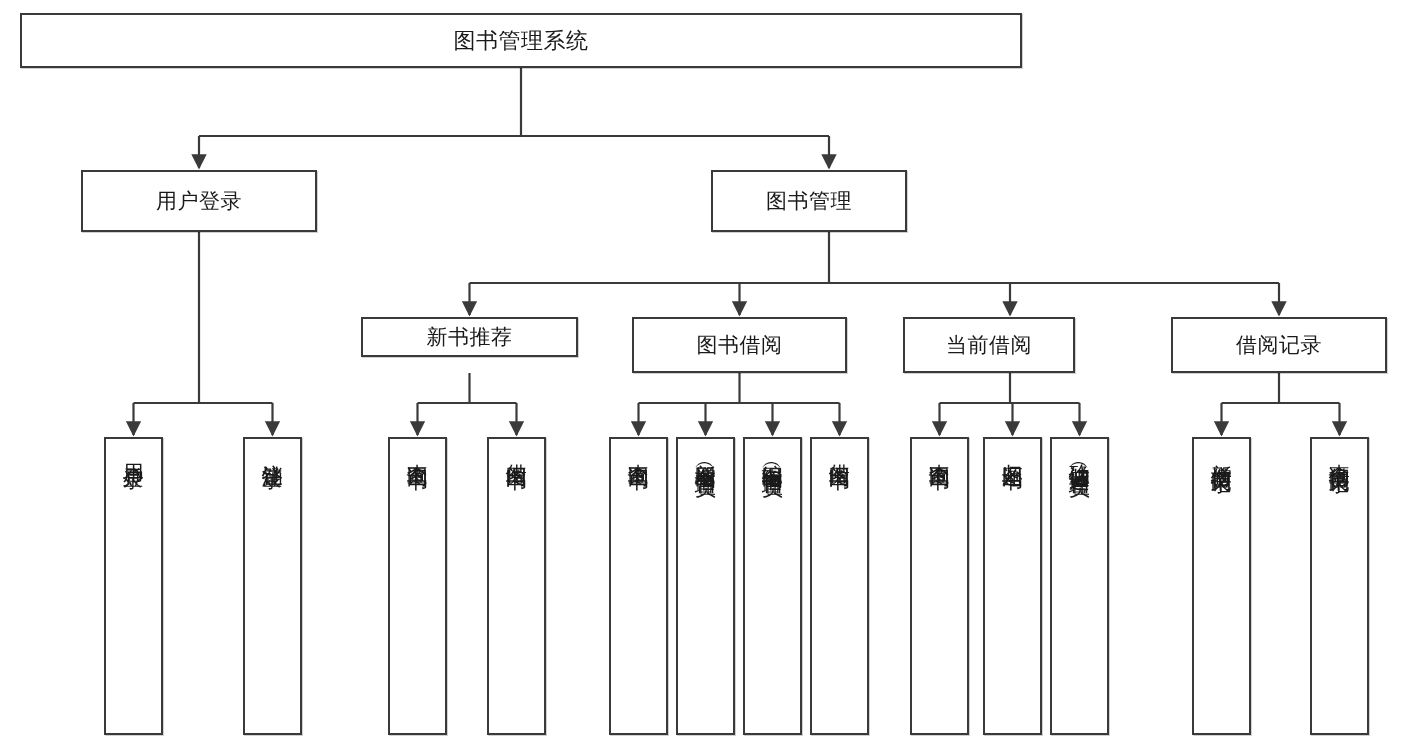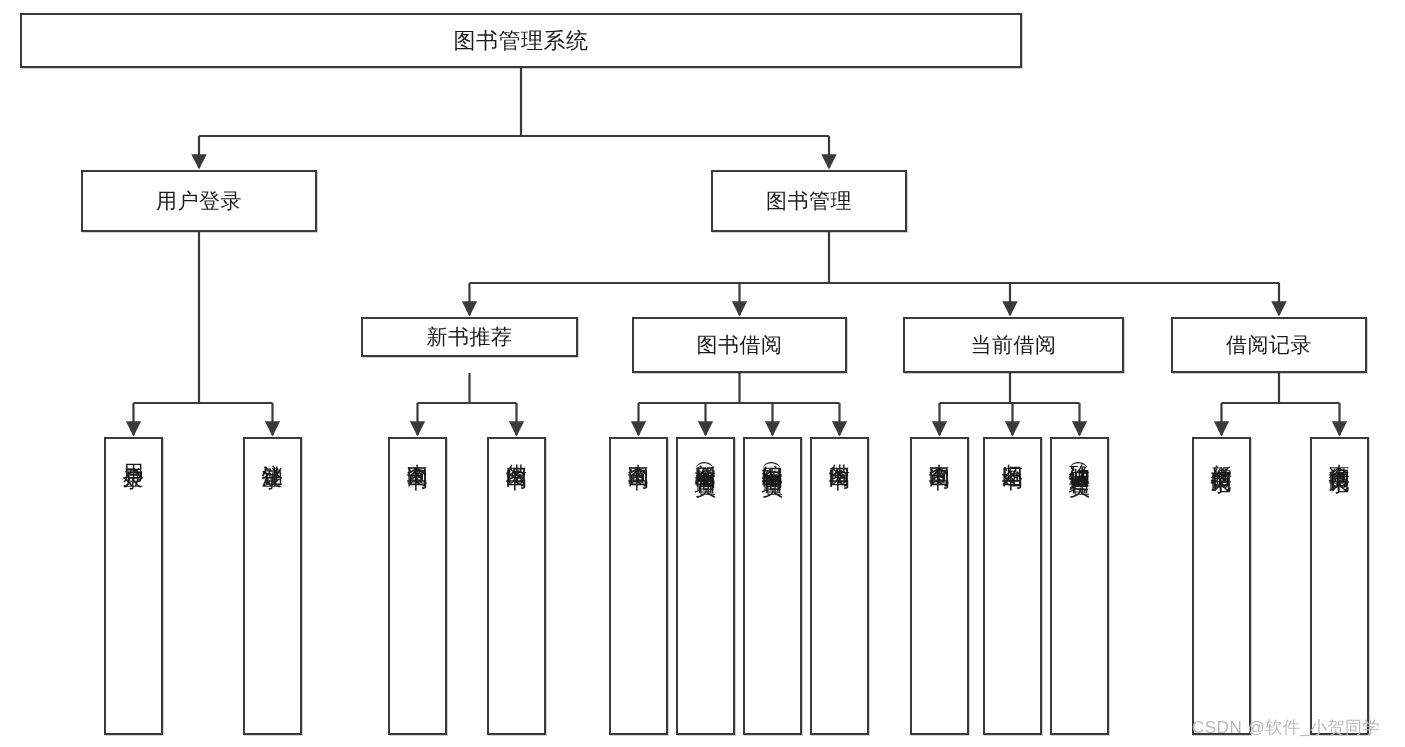--- a/index.html
+++ b/index.html
@@ -127,24 +127,24 @@
       </div>
       <div class="node horiz" style="left: 711px; top: 170px; width: 196px; height: 62px;">
         <div class="label">图书管理</div>
       </div>
       <div class="node horiz" style="left: 361px; top: 317px; width: 217px; height: 40px;">
         <div class="label">新书推荐</div>
       </div>
       <div class="node horiz" style="left: 632px; top: 317px; width: 215px; height: 56px;">
         <div class="label">图书借阅</div>
       </div>
-      <div class="node horiz" style="left: 903px; top: 317px; width: 221px; height: 56px;">
+      <div class="node horiz" style="left: 903px; top: 317px; width: 172px; height: 56px;">
         <div class="label">当前借阅</div>
       </div>
-      <div class="node horiz" style="left: 1171px; top: 317px; width: 196px; height: 56px;">
+      <div class="node horiz" style="left: 1171px; top: 317px; width: 216px; height: 56px;">
         <div class="label">借阅记录</div>
       </div>
       <div class="node vert" style="left: 104px; top: 437px; width: 59px; height: 298px;">
         <div class="label">用户登录</div>
       </div>
       <div class="node vert" style="left: 243px; top: 437px; width: 59px; height: 298px;">
         <div class="label">注销登录</div>
       </div>
       <div class="node vert" style="left: 388px; top: 437px; width: 59px; height: 298px;">
         <div class="label">查询图书</div>
@@ -174,14 +174,13 @@
         <div class="label">确认归还（管理员）</div>
       </div>
       <div class="node vert" style="left: 1192px; top: 437px; width: 59px; height: 298px;">
         <div class="label">新增借阅记录</div>
       </div>
       <div class="node vert" style="left: 1310px; top: 437px; width: 59px; height: 298px;">
         <div class="label">查询借阅记录</div>
       </div>
     </div>
 
-  <div class="watermark" style="left:1192px; top:716px;">CSDN @软件_小贺同学</div>
 </div>
 
 </body></html>

